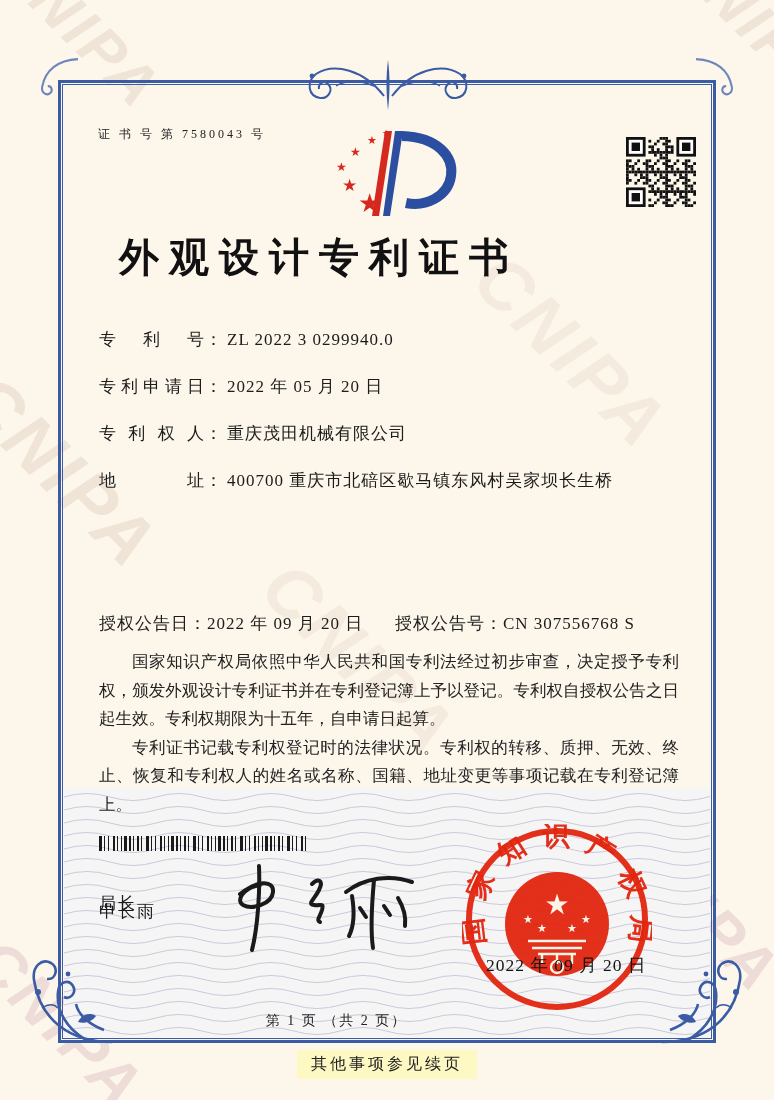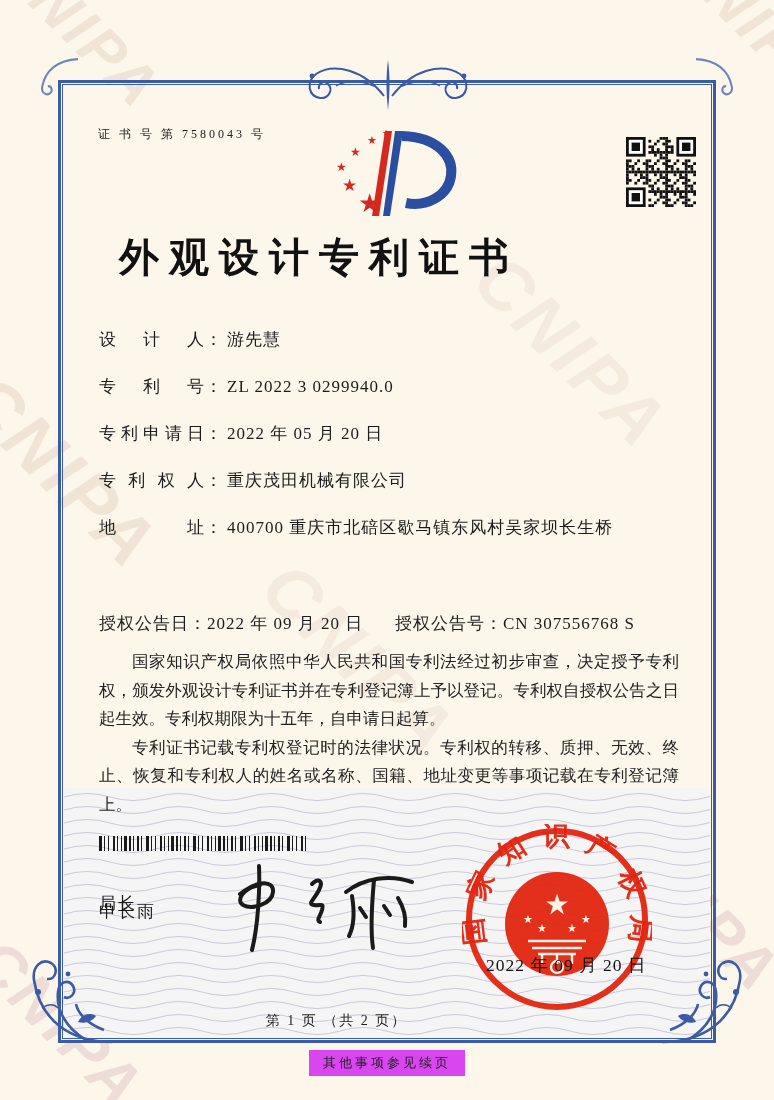--- a/index.html
+++ b/index.html
@@ -52,21 +52,21 @@
   .signer.t1{top:892px;} .signer.t2{top:900px;}
   .signature{position:absolute;left:212px;top:860px;}
 
   .seal{position:absolute;left:462px;top:824px;}
   .seal-date{position:absolute;left:486px;top:953px;font-size:17.5px;color:#141414;
              letter-spacing:1px;white-space:nowrap;}
 
   .footer{position:absolute;left:0;top:1012px;width:673px;text-align:center;
           font-size:14px;letter-spacing:2px;color:#222;}
   .note{position:absolute;left:0;top:1050px;width:774px;text-align:center;}
-  .note span{display:inline-block;background:#d946ef;padding:4px 14px;font-size:13px;
+  .note span{display:inline-block;background:#fef9c3;padding:4px 14px;font-size:16px;
              letter-spacing:3px;color:#222;}
 </style>
 </head>
 <body>
 
 <div class="page">
 
   <div class="wm" style="left:-22px;top:-8px;font-size:60px">CNIPA</div>
   <div class="wm" style="left:652px;top:-14px;font-size:60px">CNIPA</div>
   <div class="wm faint" style="left:452px;top:310px;font-size:72px">CNIPA</div>
@@ -374,23 +374,20 @@
         <rect x="20" y="2" width="3" height="3" fill="#111"></rect>
         <rect x="0" y="18" width="7" height="7" fill="#111"></rect>
         <rect x="1" y="19" width="5" height="5" fill="#fff"></rect>
         <rect x="2" y="20" width="3" height="3" fill="#111"></rect>
       </svg>
 
     <div class="title">外观设计专利证书</div>
 
     <div class="fields">
       <div class="field-row">
-        <span class="field-label">设计人</span><span class="field-colon">：</span><span>游先慧</span>
-      </div>
-      <div class="field-row">
         <span class="field-label">专利号</span><span class="field-colon">：</span><span>ZL 2022 3 0299940.0</span>
       </div>
       <div class="field-row">
         <span class="field-label">专利申请日</span><span class="field-colon">：</span><span>2022 年 05 月 20 日</span>
       </div>
       <div class="field-row">
         <span class="field-label">专利权人</span><span class="field-colon">：</span><span>重庆茂田机械有限公司</span>
       </div>
       <div class="field-row">
         <span class="field-label">地址</span><span class="field-colon">：</span><span>400700 重庆市北碚区歇马镇东风村吴家坝长生桥</span>

